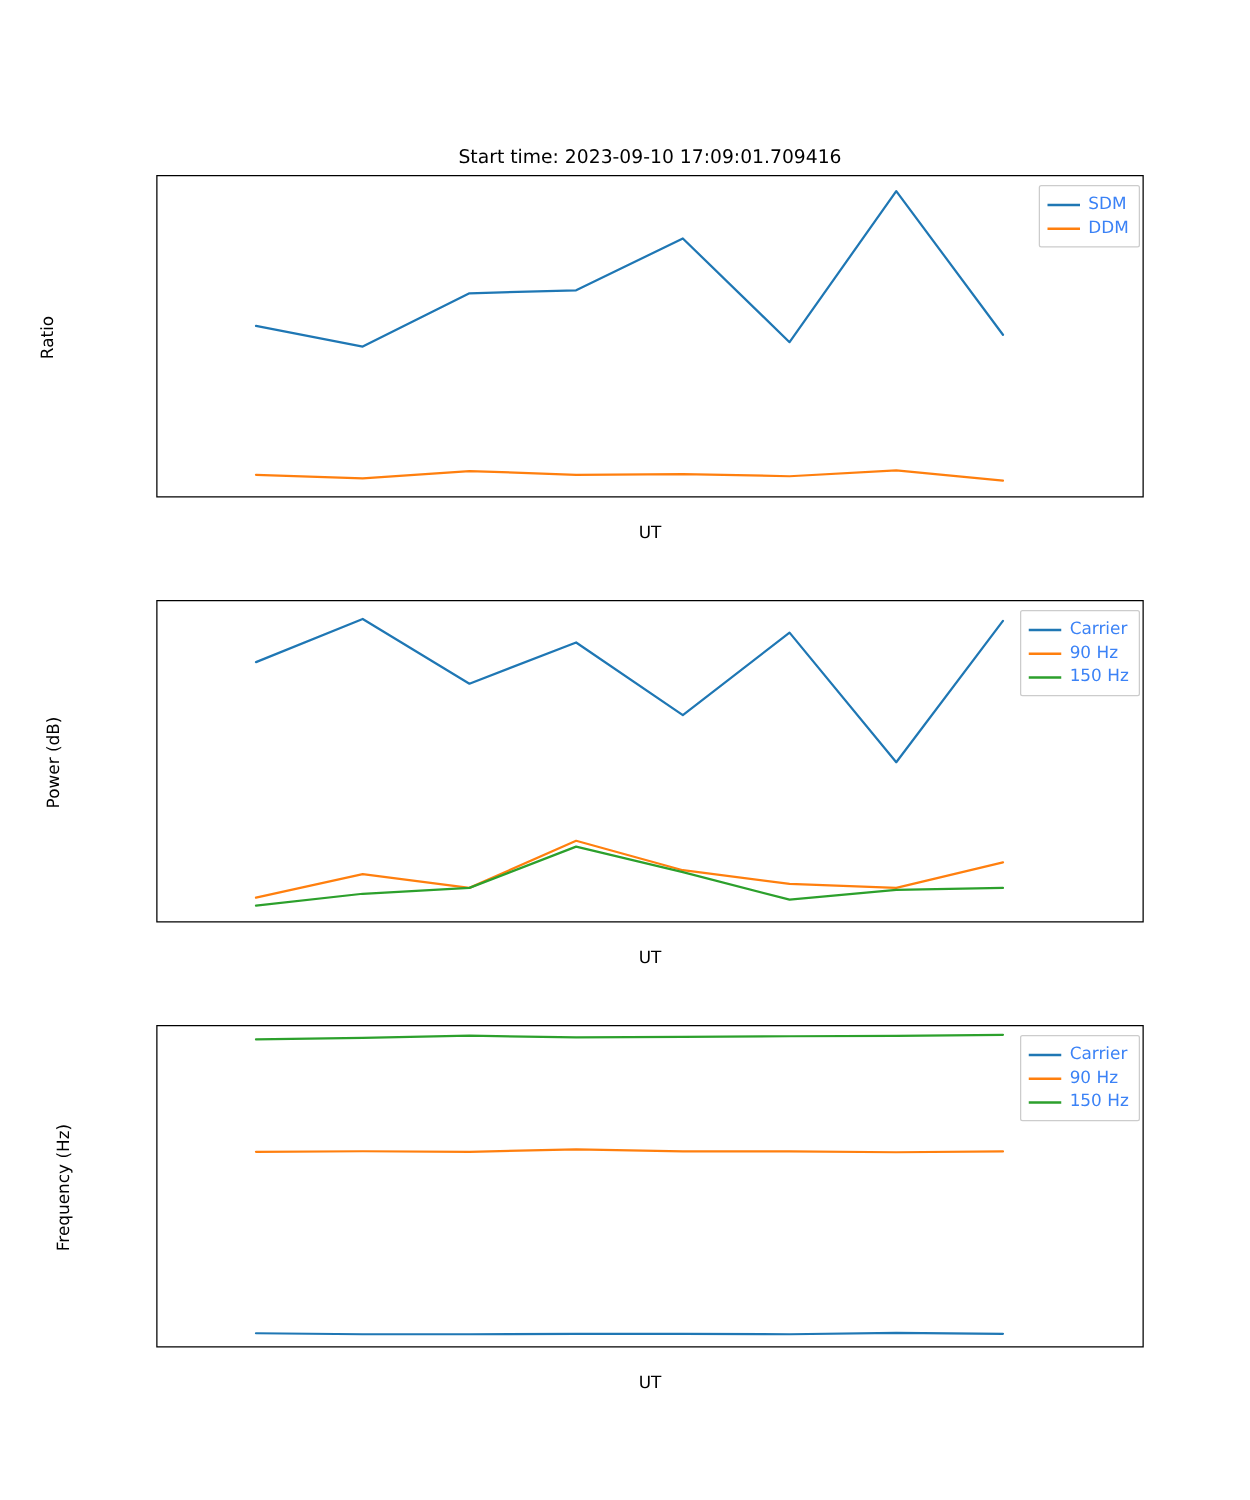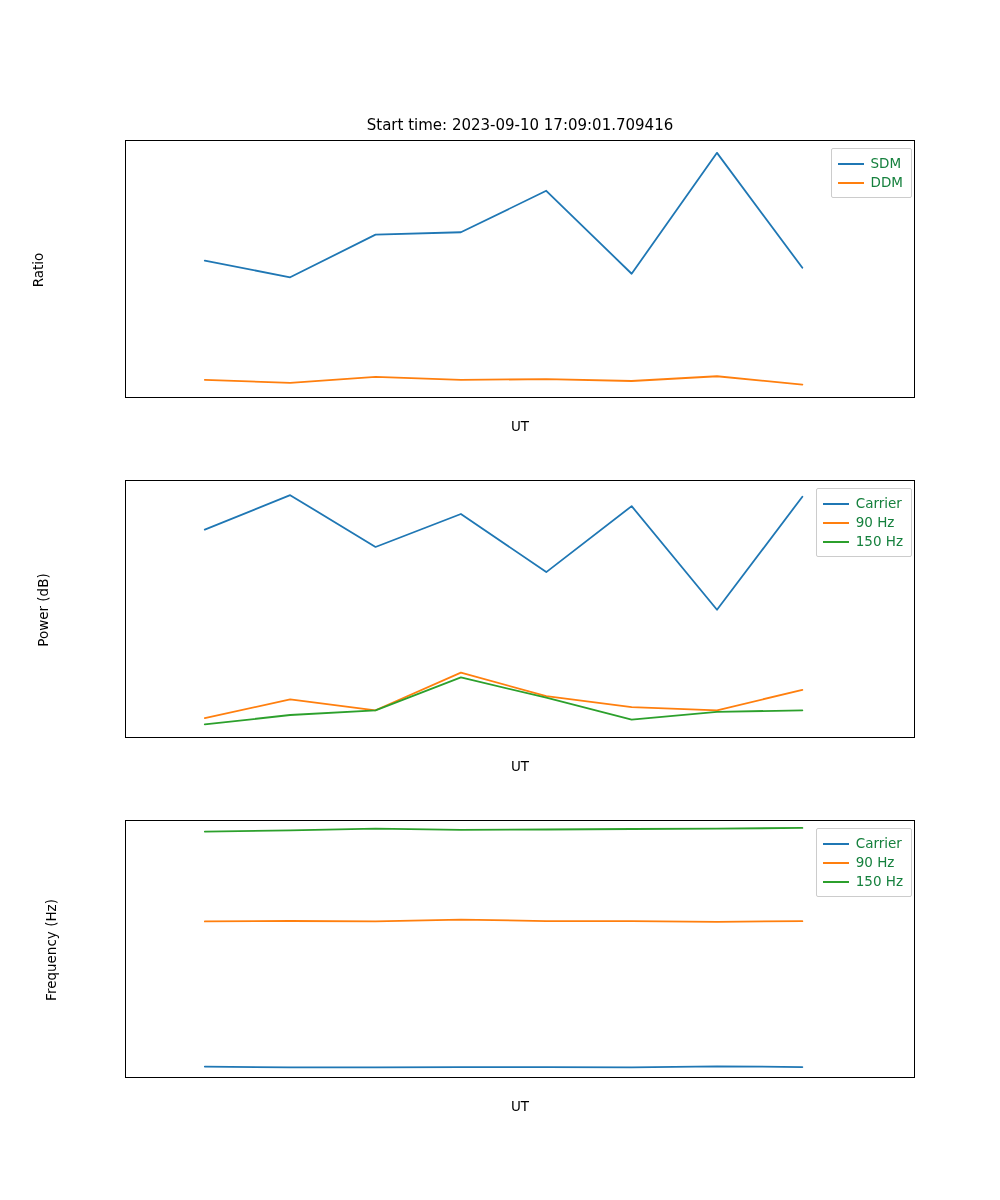--- a/index.html
+++ b/index.html
@@ -116,21 +116,21 @@
     display: flex;
     align-items: center;
     white-space: nowrap;
   }
   .legend-swatch {
     width: 26px;
     height: 2px;
     margin-right: 7px;
     flex: none;
   }
-  .legend-label { color: #15803d; }
+  .legend-label { color: #3b82f6; }
 </style>
 </head>
 <body>
 
 <div class="figure">
 
   <div class="panel" id="panel-0">
     <div class="panel-title">Start time: 2023-09-10 17:09:01.709416</div>
     <div class="ylabel" id="ylabel-0">Ratio</div>
     <div class="plot-frame" id="frame-0">

